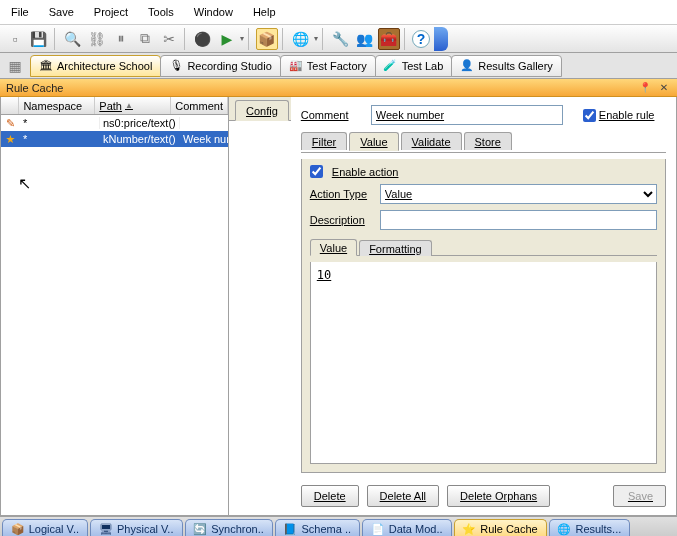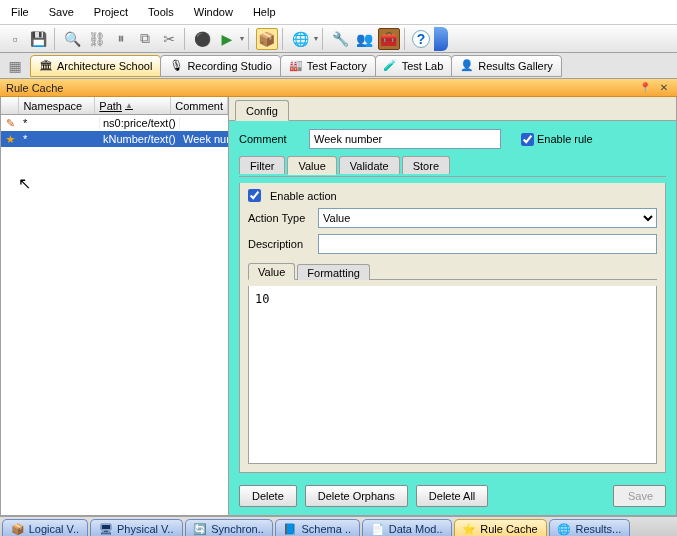--- a/index.html
+++ b/index.html
@@ -138,22 +138,22 @@
   
   .cursor-img {
     position:absolute; left:18px; top:95px; z-index:50; font-size:16px; color:#000;
     pointer-events:none;
   }
   
   .right-pane {
     flex:1;
     border:1px solid #a0a0a0;
     border-left:none; border-top:none;
-    background:#5eead4;
-    display:flex; flex-direction:column;
+    background:#ffffff;
+    display:flex; flex-direction:row;text-decoration:underline;
   }
   .tabs-top {
     display:flex; align-items:flex-end; height:24px;
     border-bottom:1px solid #a0a0a0; background:#ECE9D8;
     padding-left:6px; gap:0;
   }
   .tab {
     padding:4px 10px 3px;
     background:#ECE9D8;
     border:1px solid #a0a0a0;
@@ -392,22 +392,22 @@
           </div>
           <div class="value-tabs">
             <div class="value-tab active">Value</div>
             <div class="value-tab">Formatting</div>
           </div>
           <div class="value-box">10</div>
         </div>
 
         <div class="btn-row">
           <button class="btn">Delete</button>
+          <button class="btn">Delete All</button>
           <button class="btn">Delete Orphans</button>
-          <button class="btn">Delete All</button>
           <div class="spacer"></div>
           <button class="btn disabled">Save</button>
         </div>
       </div>
     </div>
   </div>
 </div>
 
 <div class="bottom-tabs">
   <div class="btab">

